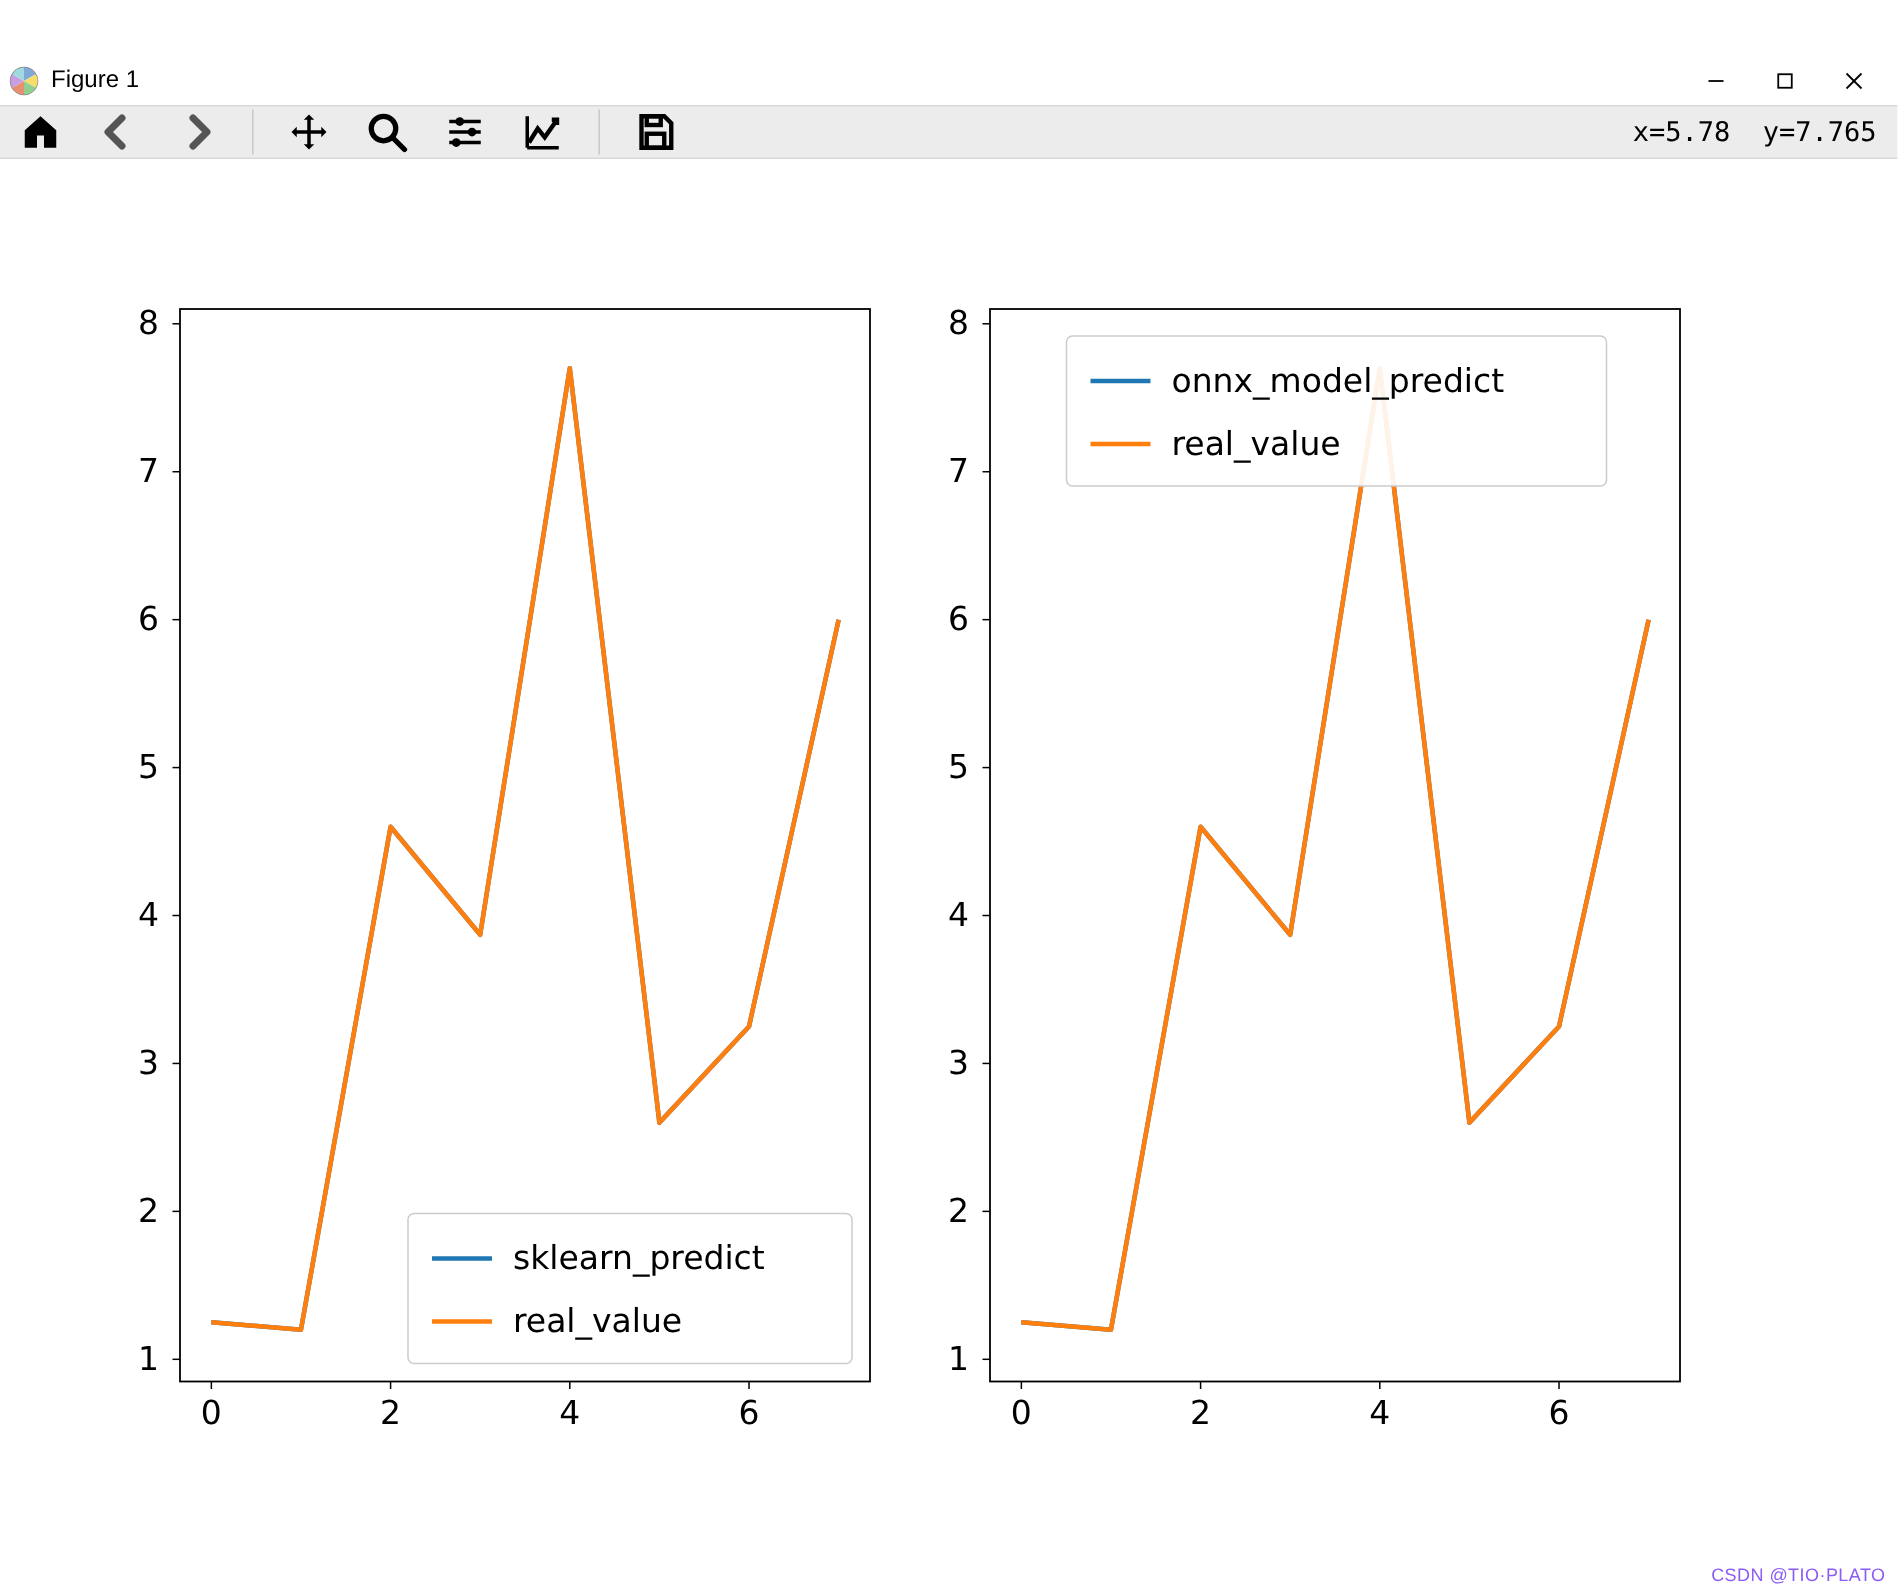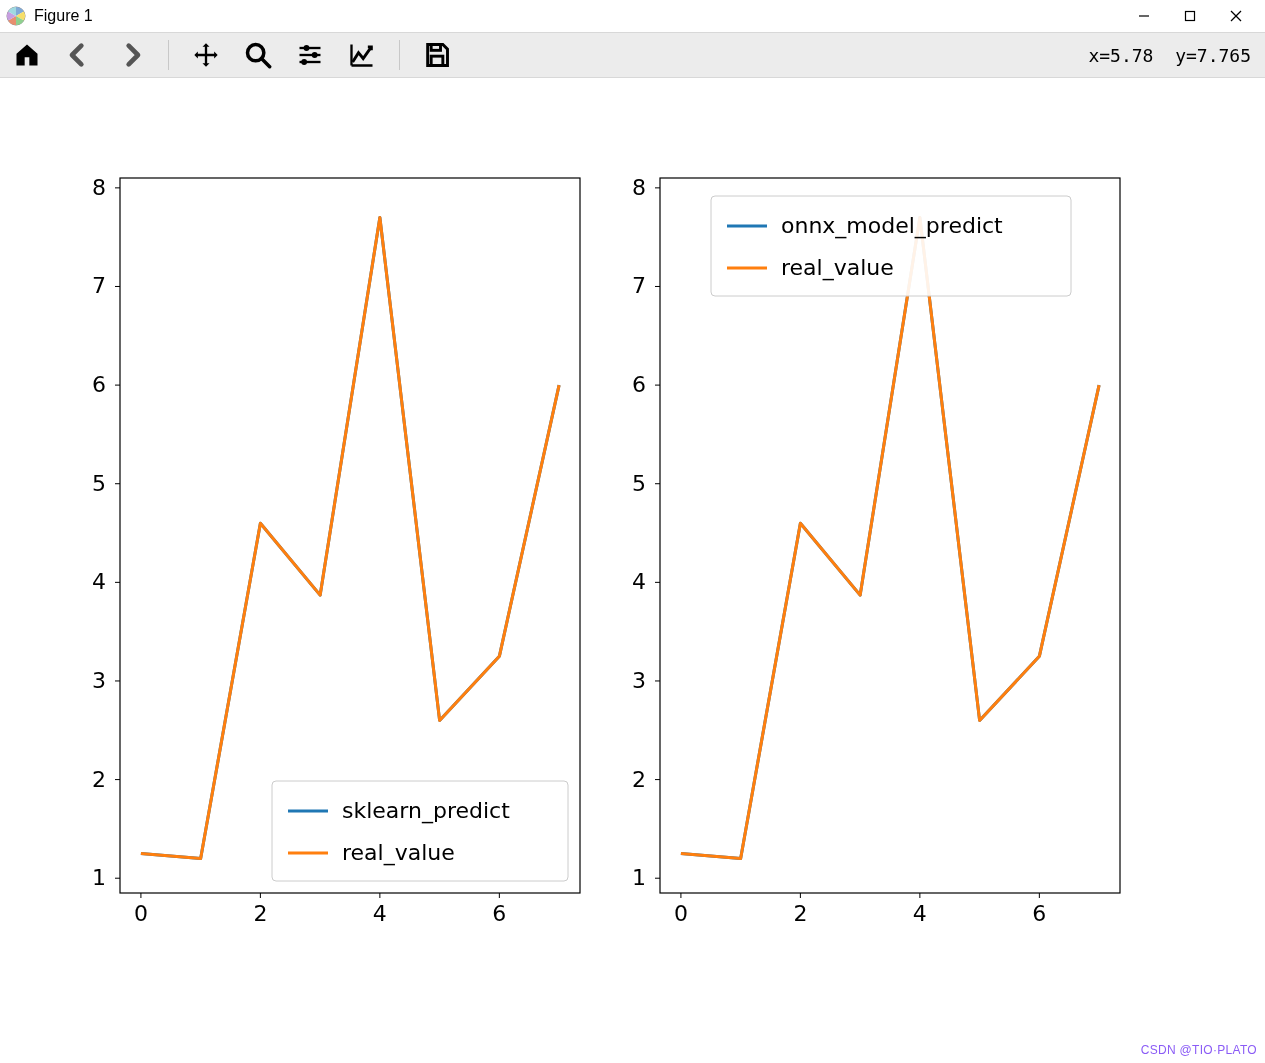--- a/index.html
+++ b/index.html
@@ -1,24 +1,24 @@
 <!DOCTYPE html>
 <html><head>
 <meta charset="utf-8">
 <style>
   * { box-sizing: border-box; }
   html, body { margin: 0; padding: 0; font-family: "Segoe UI", Arial, sans-serif; background: #fff; color: #000; }
   .window { width: 1265px; height: 1063px; display: flex; flex-direction: column; background: #fff; position: relative; }
-  .titlebar { height: 32px; display: flex; align-items: center; padding: 0 6px; background: #fff; }
+  .titlebar { height: 32px; display: flex; align-items: center; padding: 0 6px; background: #fff; margin-top: 38px; }
   .titlebar .app-icon { width: 20px; height: 20px; margin-right: 8px; }
   .titlebar .title { font-size: 16px; flex: 0 0 auto; }
   .titlebar .spacer { flex: 1; }
   .winbtn { width: 46px; height: 30px; display: flex; align-items: center; justify-content: center; font-size: 16px; }
   .winbtn svg { stroke: #000; }
-  .toolbar { height: 46px; background: #ececec; border-top: 1px solid #d8d8d8; border-bottom: 1px solid #d8d8d8; display: flex; align-items: center; padding: 0 10px; gap: 18px; }
+  .toolbar { height: 36px; background: #ececec; border-top: 1px solid #d8d8d8; border-bottom: 1px solid #d8d8d8; display: flex; align-items: center; padding: 0 10px; gap: 18px; }
   .toolbar .tbtn { width: 34px; height: 34px; display: flex; align-items: center; justify-content: center; }
   .toolbar .sep { width: 1px; height: 30px; background: #c8c8c8; margin: 0 2px; }
   .toolbar .grow { flex: 1; }
   .toolbar .coords { font-family: "Consolas","DejaVu Sans Mono",monospace; font-size: 18px; white-space: pre; padding-right: 4px; color:#000;}
   .canvas { flex: 1; background: #fff; position: relative; }
   svg.plot { position: absolute; top: 0; left: 0; }
   .watermark { position: absolute; right: 8px; bottom: 6px; font-size: 12px; color: #8b5cf6; letter-spacing: 0.3px; }
   text { font-family: "DejaVu Sans", Arial, sans-serif; }
 </style>
 </head>

